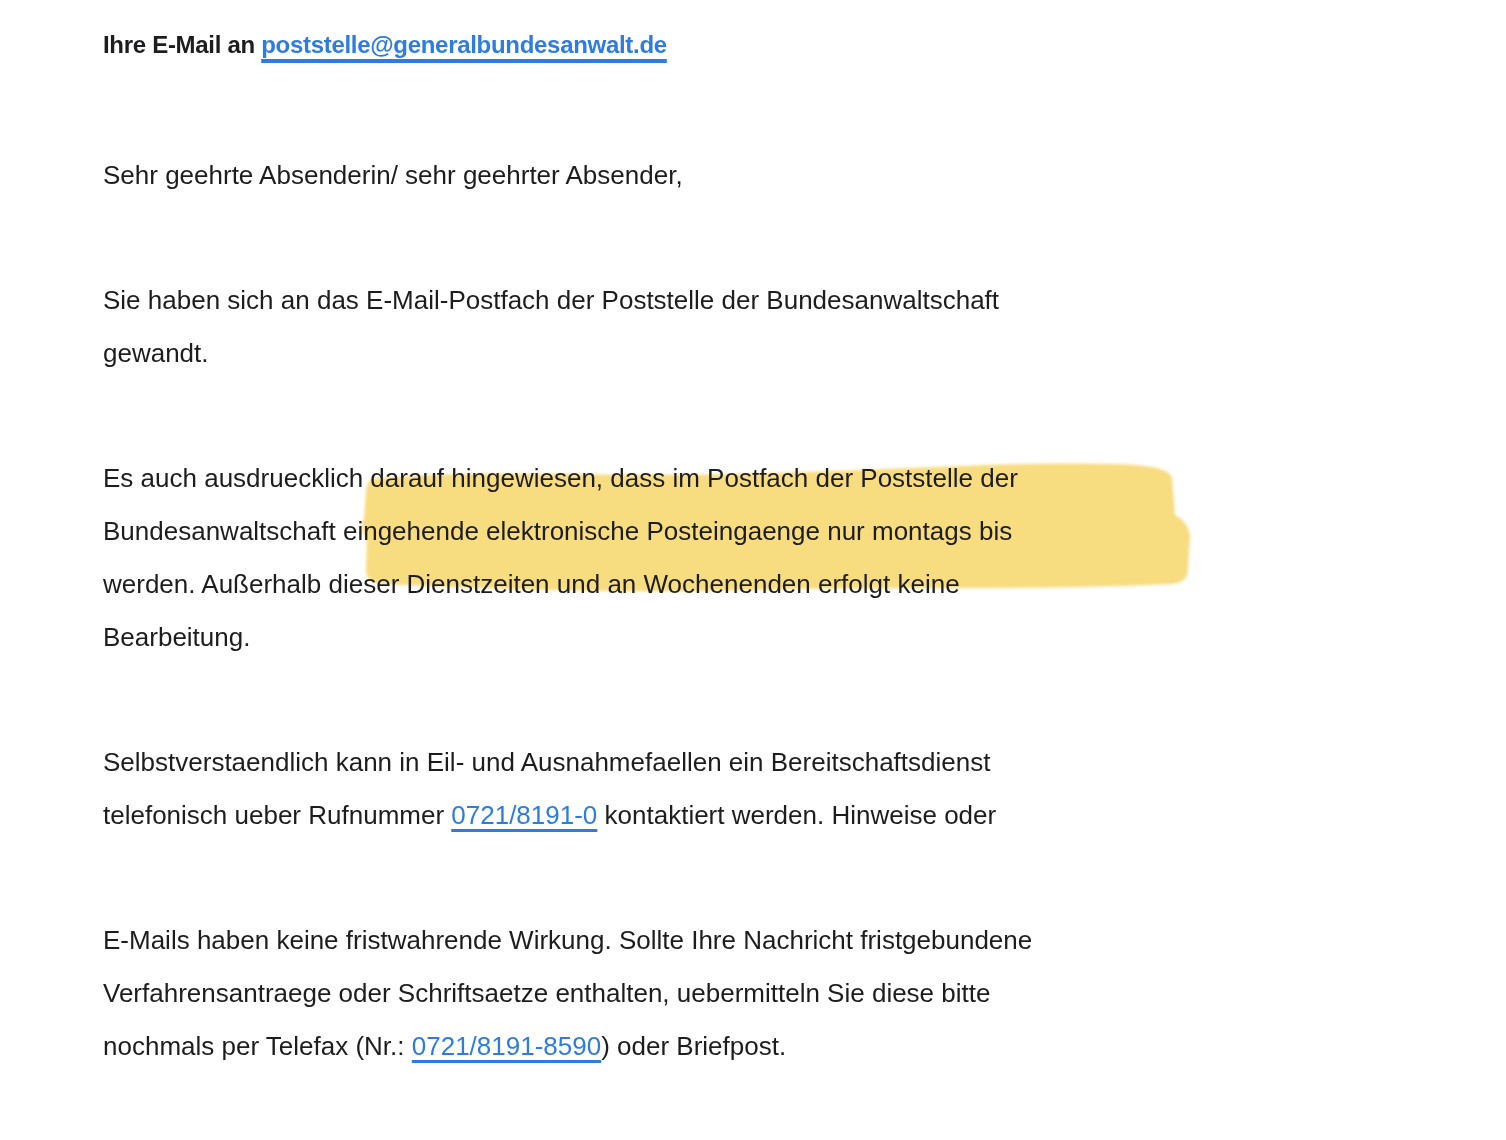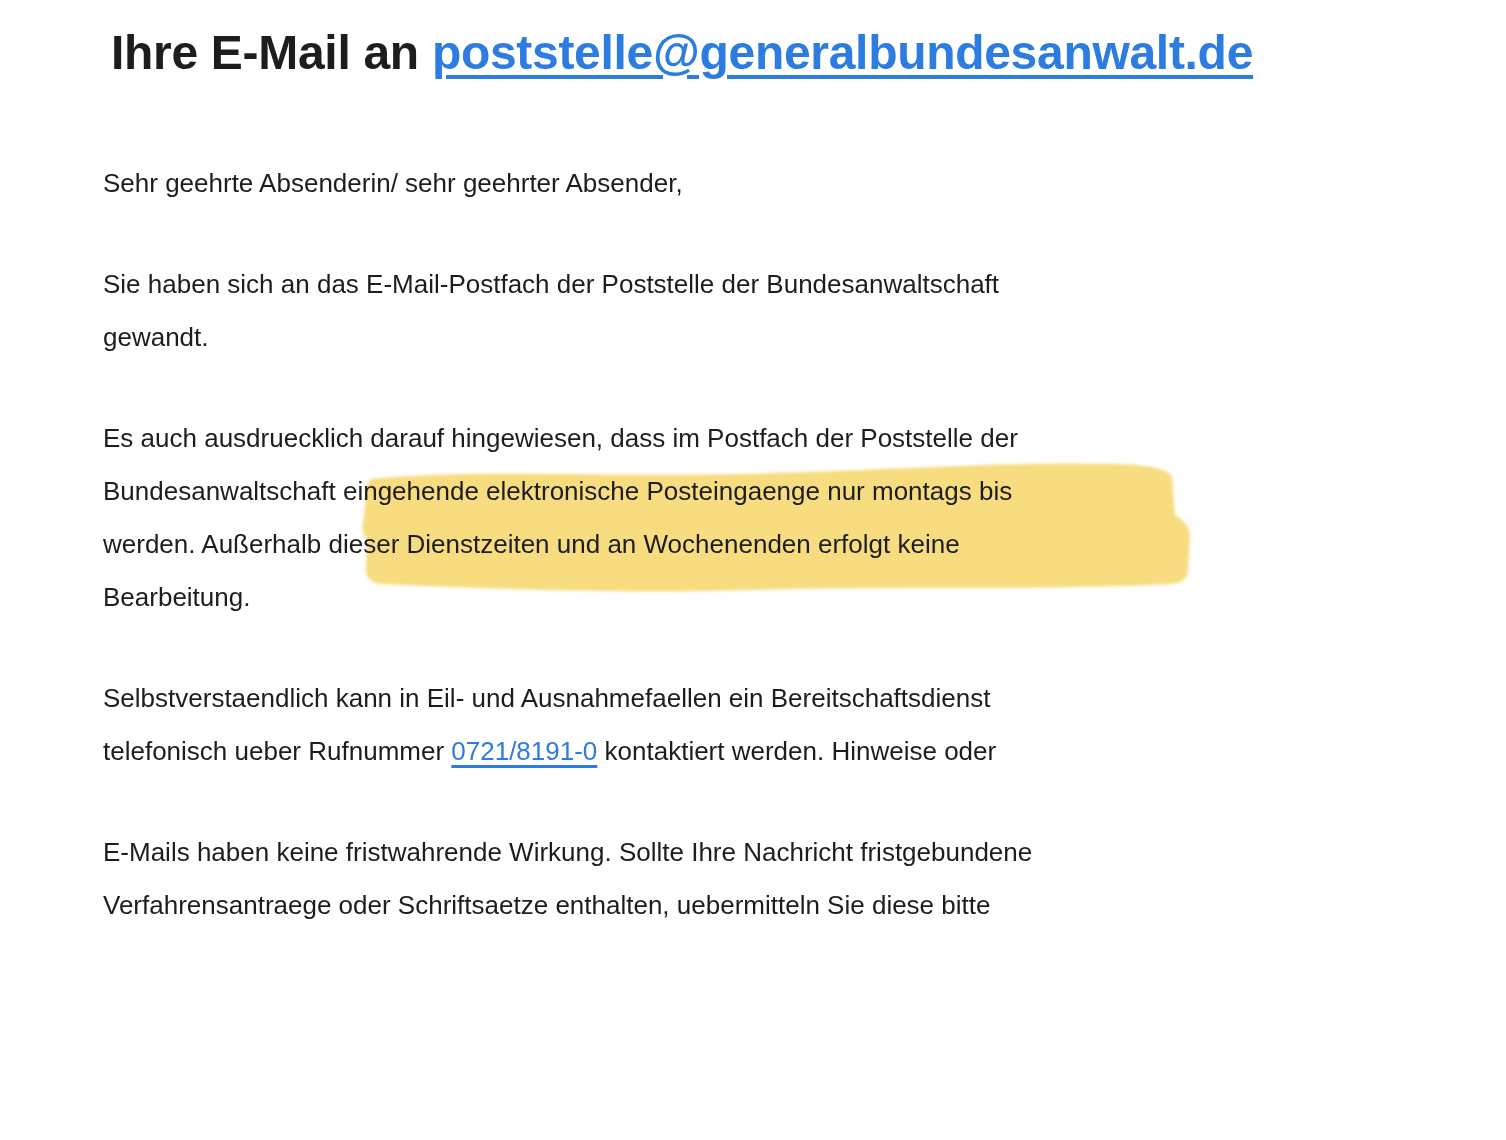--- a/index.html
+++ b/index.html
@@ -24,40 +24,40 @@
   }
   .highlight-svg path{
     fill:var(--highlight);
     fill-opacity:0.82;
   }
   .content{
     position:relative;z-index:1;
     padding:21px 60px 0 103px;
   }
   h1.title{
-    margin:8px;
-    font-size:48px;
+    margin:0;
+    font-size:24px;
     line-height:48px;
     font-weight:700;
     letter-spacing:-0.3px;
     white-space:pre;
   }
   h1.title .title-link{
     color:var(--link);
     text-decoration:underline;
     text-decoration-thickness:3.5px;
     text-underline-offset:6px;
   }
   .para{
     margin:0;
     font-size:26px;
     font-weight:400;
   }
   #body-paragraphs .para:first-child{margin-top:80px;}
-  .para + .para{margin-top:48px;}
+  .para + .para{margin-top:72px;}
   .line{
     display:block;
     height:53px;
     line-height:53px;
     white-space:pre;
   }
   a.link{
     color:var(--link);
     text-decoration-thickness:2.5px;
     text-underline-offset:5px;
@@ -115,15 +115,16 @@
         <span class="line"><span>werden. Außerhalb dieser Dienstzeiten und an Wochenenden erfolgt keine</span></span>
         <span class="line"><span>Bearbeitung.</span></span>
       </p>
       <p class="para">
         <span class="line"><span>Selbstverstaendlich kann in Eil- und Ausnahmefaellen ein Bereitschaftsdienst</span></span>
         <span class="line"><span>telefonisch ueber Rufnummer </span><a href="#" class="link">0721/8191-0</a><span> kontaktiert werden. Hinweise oder</span></span>
       </p>
       <p class="para">
         <span class="line"><span>E-Mails haben keine fristwahrende Wirkung. Sollte Ihre Nachricht fristgebundene</span></span>
         <span class="line"><span>Verfahrensantraege oder Schriftsaetze enthalten, uebermitteln Sie diese bitte</span></span>
+        <span class="line"><span>nochmals per Telefax (Nr.: </span><a href="#" class="link">0721/8191-8590</a><span>) oder Briefpost.</span></span>
       </p>
     </div>
 </div>
 
 </body></html>

